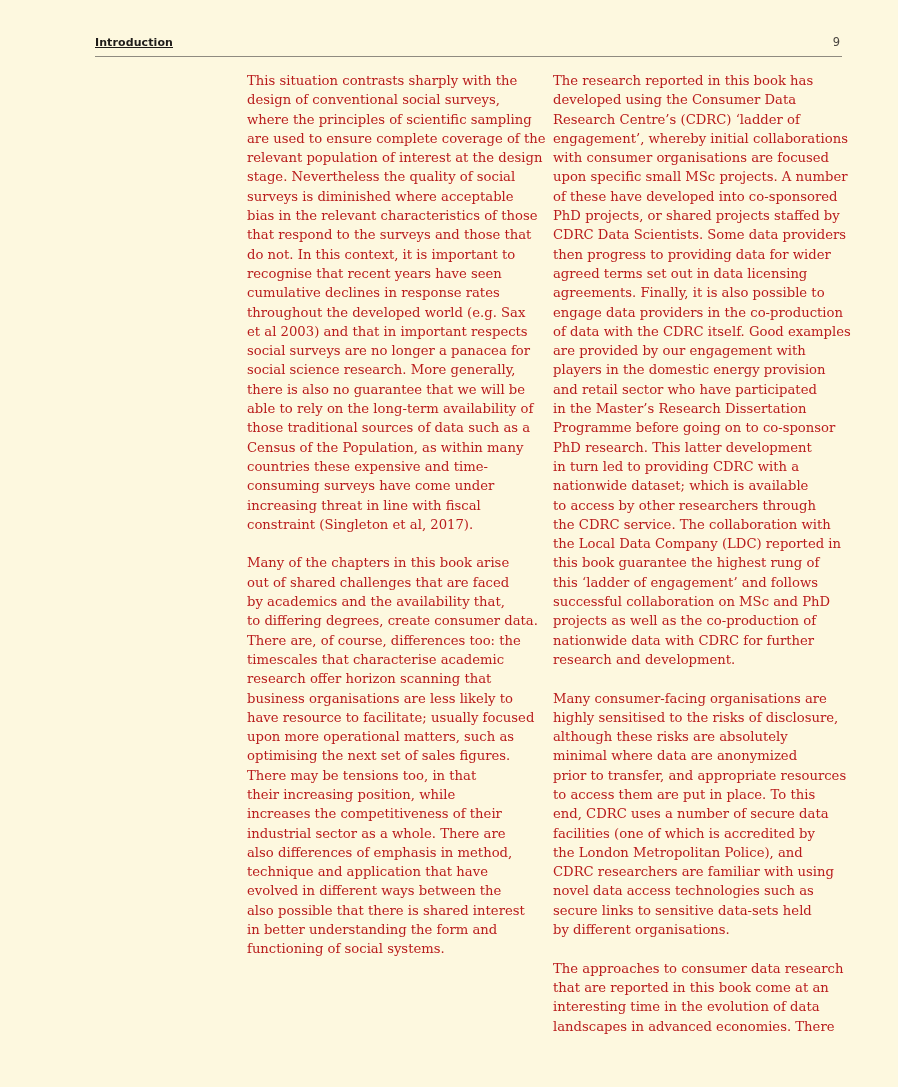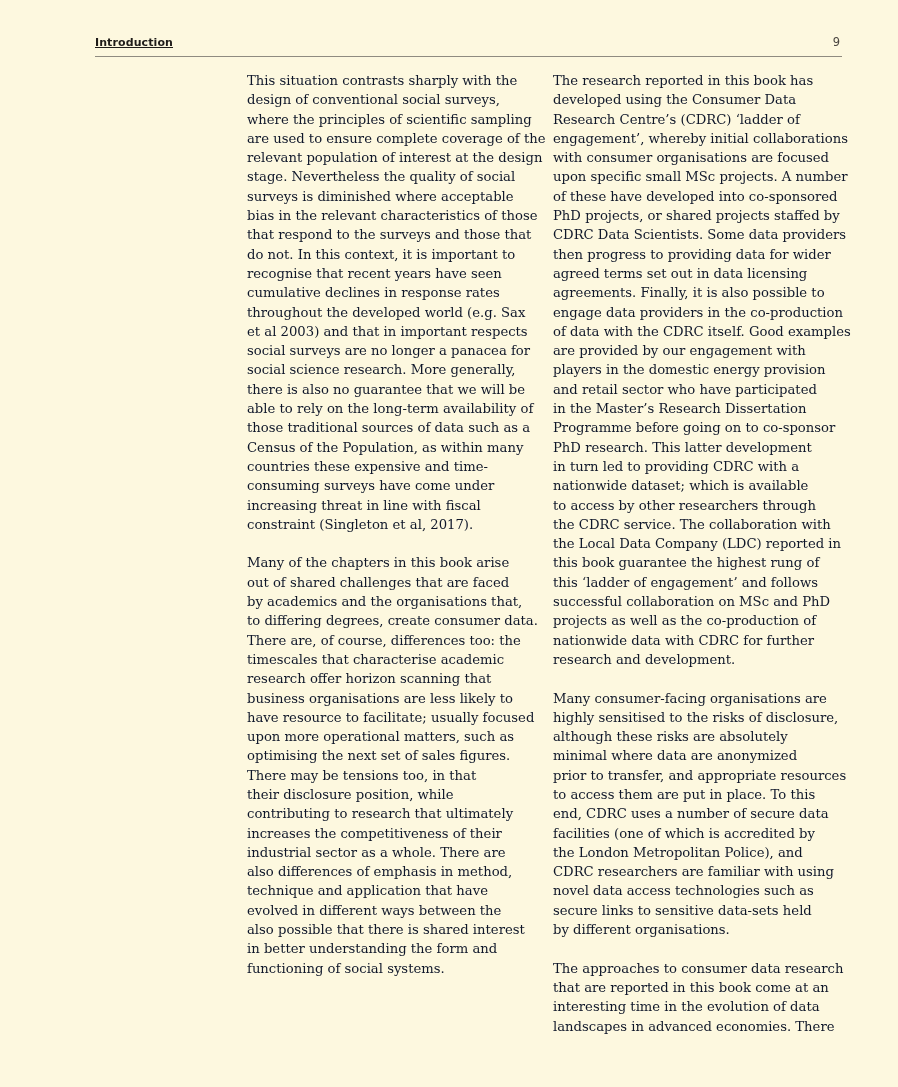--- a/index.html
+++ b/index.html
@@ -40,21 +40,21 @@
       font-family: "DejaVu Sans", sans-serif;
       font-size: 11.5px;
       color: #4a4640;
     }
     .column {
       position: absolute;
       top: 71px;
       font-family: "DejaVu Serif", serif;
       font-size: 13.2px;
       line-height: 19.3px;
-      color: #0f172a;
+      color: #b91c1c;
     }
     .col-left { left: 247px; width: 300px; }
     .col-right { left: 553px; width: 300px; }
     .para {
       margin: 0 0 19.3px 0;
     }
     .line {
       display: block;
       white-space: nowrap;
     }
@@ -90,32 +90,31 @@
       <span class="line">those traditional sources of data such as a</span>
       <span class="line">Census of the Population, as within many</span>
       <span class="line">countries these expensive and time-</span>
       <span class="line">consuming surveys have come under</span>
       <span class="line">increasing threat in line with fiscal</span>
       <span class="line">constraint (Singleton et al, 2017).</span>
     </p>
     <p class="para">
       <span class="line">Many of the chapters in this book arise</span>
       <span class="line">out of shared challenges that are faced</span>
-      <span class="line">by academics and the organisations that,</span>
+      <span class="line">by academics and the availability that,</span>
       <span class="line">to differing degrees, create consumer data.</span>
       <span class="line">There are, of course, differences too: the</span>
       <span class="line">timescales that characterise academic</span>
       <span class="line">research offer horizon scanning that</span>
       <span class="line">business organisations are less likely to</span>
       <span class="line">have resource to facilitate; usually focused</span>
       <span class="line">upon more operational matters, such as</span>
       <span class="line">optimising the next set of sales figures.</span>
       <span class="line">There may be tensions too, in that</span>
-      <span class="line">their disclosure position, while</span>
-      <span class="line">contributing to research that ultimately</span>
+      <span class="line">their increasing position, while</span>
       <span class="line">increases the competitiveness of their</span>
       <span class="line">industrial sector as a whole. There are</span>
       <span class="line">also differences of emphasis in method,</span>
       <span class="line">technique and application that have</span>
       <span class="line">evolved in different ways between the</span>
       <span class="line">also possible that there is shared interest</span>
       <span class="line">in better understanding the form and</span>
       <span class="line">functioning of social systems.</span>
     </p>
   </div>

